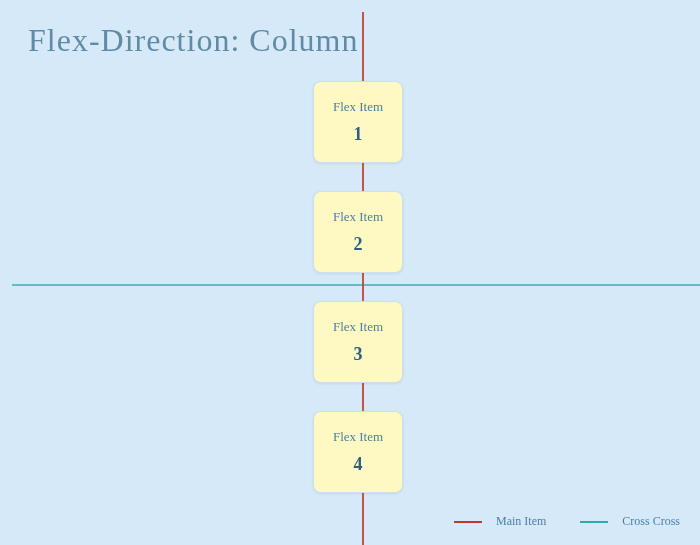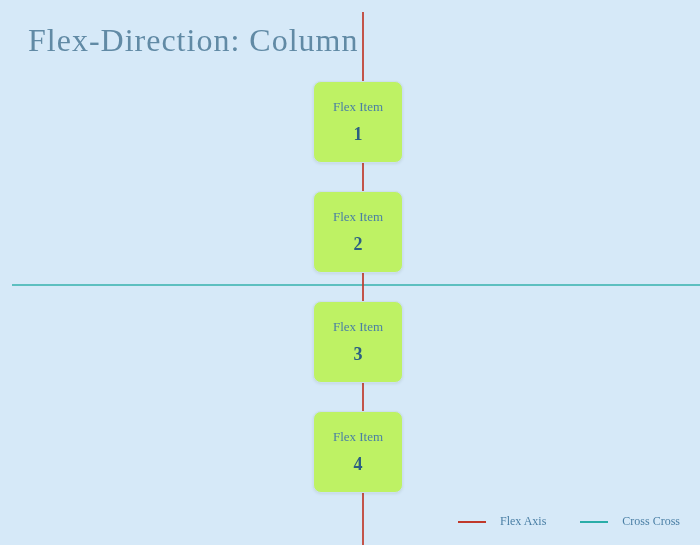--- a/index.html
+++ b/index.html
@@ -54,21 +54,21 @@
       right: 30px;
       bottom: 40px;
       display: flex;
       flex-direction: column;
       align-items: center;
       gap: 20px;
       padding-top: 10px;
     }
 
     .flex-item-card {
-      background-color: #bef264;
+      background-color: #fef9c3;
       border: 1px solid #cce0ee;
       border-radius: 8px;
       width: 90px;
       height: 82px;
       display: flex;
       flex-direction: column;
       align-items: center;
       justify-content: center;
       box-shadow: 0 1px 3px rgba(0,0,0,0.08);
       position: relative;
@@ -148,19 +148,19 @@
 
   <div class="flex-item-card">
     <span class="flex-item-label">Flex Item</span>
     <span class="flex-item-number">4</span>
   </div>
 </div>
 
 <div class="legend">
   <div class="legend-item">
     <div class="legend-line legend-line-red"></div>
-    <span class="legend-text">Flex Axis</span>
+    <span class="legend-text">Main Item</span>
   </div>
   <div class="legend-item">
     <div class="legend-line legend-line-teal"></div>
     <span class="legend-text">Cross Cross</span>
   </div>
 </div>
 
 </body></html>

